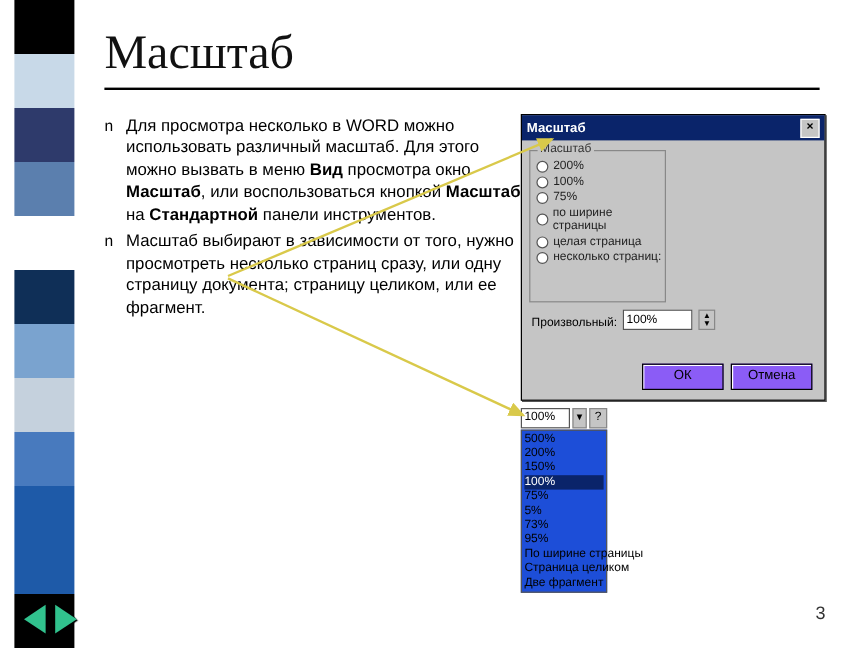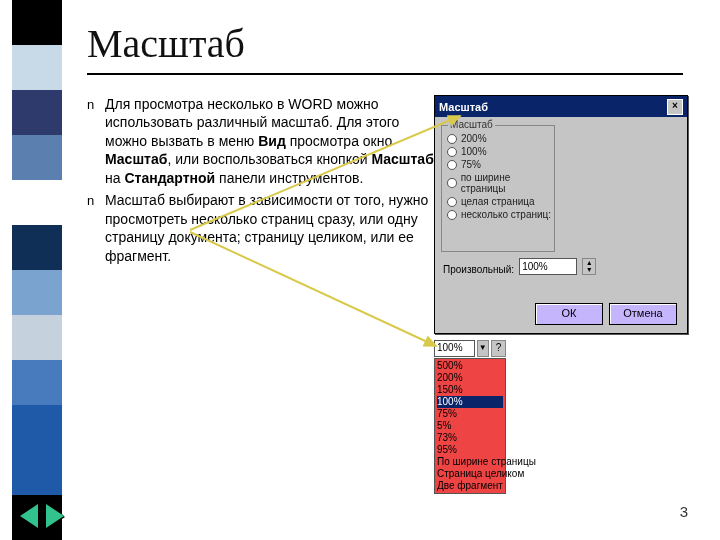--- a/index.html
+++ b/index.html
@@ -21,29 +21,29 @@
 .radio{display:flex;align-items:center;font-size:10px;margin:2px 0 2px 5px;color:#222}
 .radio .dot{width:8px;height:8px;border:1px solid #555;border-radius:50%;margin-right:4px;background:#fff}
 .preview{position:absolute;left:10px;top:10px;width:96px;height:72px;background:#7a7a7a;border:1px solid #333}
 .preview-inner{position:absolute;left:8px;top:6px;width:80px;height:60px;background:#fff;border:1px solid #000}
 .multi-icon{position:absolute;right:12px;bottom:10px;width:20px;height:16px;background:#fff;border:1px solid #555}
 .sample{position:absolute;left:10px;top:88px;font-size:9px;color:#222}
 .sample-box{position:absolute;left:10px;top:100px;width:96px;height:18px;background:#fff;border:1px solid #555}
 .arb-row{position:absolute;left:8px;top:162px;font-size:10px;display:flex;align-items:flex-end;gap:5px}
 .arb-row .arb-inp{width:52px;height:15px;background:#fff;border:1px solid #555;font-size:10px;padding:0 2px;line-height:15px}
 .arb-row .spin{width:12px;height:15px;background:#c5c5c5;border:1px solid #888;font-size:8px;text-align:center;line-height:7px}
-.btn{position:absolute;bottom:8px;width:66px;height:20px;background:#c4b5fd;border:1px solid #000;box-shadow:inset 1px 1px 0 #fff;font-size:11px;text-align:center;line-height:19px}
+.btn{position:absolute;bottom:8px;width:66px;height:20px;background:#8b5cf6;border:1px solid #000;box-shadow:inset 1px 1px 0 #fff;font-size:11px;text-align:center;line-height:19px}
 .btn-ok{right:84px}
 .btn-cancel{right:10px}
 .mini{position:absolute;left:434px;top:340px;width:72px}
 .mini-top{display:flex;align-items:center;gap:2px}
 .mini-sel{width:40px;height:15px;background:#fff;border:1px solid #555;font-size:10px;line-height:14px;padding:0 2px}
 .mini-ar{width:12px;height:15px;background:#c5c5c5;border:1px solid #888;font-size:8px;text-align:center;line-height:14px}
 .mini-help{width:15px;height:15px;border:1px solid #888;background:#c5c5c5;font-size:10px;text-align:center;line-height:14px}
-.mini-list{margin-top:1px;border:1px solid #555;background:#ef4444;font-size:10px;line-height:1.2;padding:1px 2px;position:relative}
+.mini-list{margin-top:1px;border:1px solid #555;background:#1d4ed8;font-size:10px;line-height:1.2;padding:1px 2px;position:relative}
 .mini-list .it{white-space:nowrap}
 .mini-list .sel{background:#0a246a;color:#fff}
 .pagenum{position:absolute;right:32px;bottom:20px;font-size:15px;color:#333}
 .nav{position:absolute;left:20px;bottom:12px;display:flex;gap:8px}
 .nav .tri{width:0;height:0;border-top:12px solid transparent;border-bottom:12px solid transparent}
 .nav .tri.l{border-right:18px solid #31c28e;filter:drop-shadow(-1px -1px 0 #000) drop-shadow(1px 1px 0 #000)}
 .nav .tri.r{border-left:18px solid #31c28e;filter:drop-shadow(-1px -1px 0 #000) drop-shadow(1px 1px 0 #000)}
 .arrow-svg{position:absolute;left:0;top:0;pointer-events:none}
 </style>
 </head>

